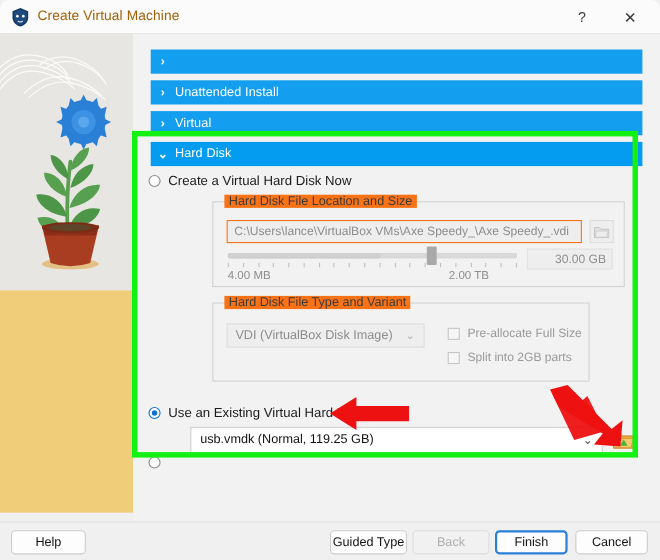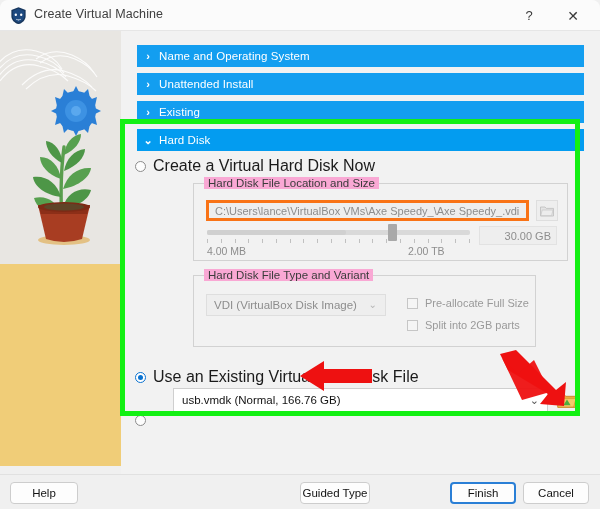--- a/index.html
+++ b/index.html
@@ -26,21 +26,21 @@
     border-top-right-radius: 8px;
     border-bottom: 1px solid #e6e6e6;
     display: flex; align-items: center;
   }
   .vb-logo {
     position: absolute; left: 9px; top: 6px;
     width: 19px; height: 19px;
   }
   .title-text {
     position: absolute; left: 34px; top: 7px;
-    font-size: 12.5px; color: #404040;
+    font-size: 12.5px; color: #a16207;
     letter-spacing: 0.1px;
   }
   .tb-btn {
     position: absolute; top: 0; height: 31px; width: 38px;
     display: flex; align-items: center; justify-content: center;
     font-size: 13px; color: #3a3a3a;
     cursor: default;
   }
   .tb-help { right: 52px; }
   .tb-close { right: 8px; font-size: 14px; }
@@ -98,21 +98,21 @@
 
   #sec-name { top: 14px; }
   #sec-unattended { top: 42px; }
   #sec-hardware { top: 70px; }
   #sec-harddisk { top: 98px; background: #039cf0; }
 
   
   .radio-row {
     position: absolute;
     display: flex; align-items: center;
-    font-size: 16px;
+    font-size: 12px;
   }
   .radio-mark {
     width: 11px; height: 11px; border-radius: 50%;
     border: 1px solid #8c8c8c;
     background: #fdfdfd;
     margin-right: 7px;
     flex: 0 0 auto;
     position: relative;
   }
   .radio-mark.checked {
@@ -133,34 +133,34 @@
   #radio-none { left: 14px; top: 384px; }
 
   
   .groupbox {
     position: absolute;
     border: 1px solid #d2d2d2;
     background: #f2f2f2;
   }
   .group-title {
     position: absolute; top: -7px; left: 10px;
-    background: #f9a8d4;
+    background: #f97316;
     padding: 0 4px;
     font-size: 11.5px;
     color: #3b3b3b;
   }
   #gb-location { left: 72px; top: 152px; width: 375px; height: 78px; }
   #gb-type     { left: 72px; top: 244px; width: 343px; height: 72px; }
 
   
   .path-field {
     position: absolute; left: 12px; top: 16px;
     width: 323px; height: 21px;
     background: #eeeeee;
-    border: 3px solid #f97316;
+    border: 1px solid #f97316;
     display: flex; align-items: center;
     padding-left: 6px;
     font-size: 11px; color: #8d8d8d;
     white-space: nowrap; overflow: hidden;
   }
   .folder-btn-dim {
     position: absolute; left: 342px; top: 16px;
     width: 22px; height: 21px;
     background: #eeeeee;
     border: 1px solid #dedede;
@@ -362,31 +362,30 @@
       <ellipse cx="52" cy="134" rx="26" ry="5" fill="#7d2a15"></ellipse>
       <ellipse cx="52" cy="134" rx="20" ry="3.4" fill="#5f4427"></ellipse>
     </svg>
     <div class="sb-white-strip"></div>
   </div>
 
   <div class="content">
 
     <div class="sec-header" id="sec-name">
       <span class="sec-chevron">›</span>
-      <span class="sec-label">Name and Operating System</span>
     </div>
 
     <div class="sec-header" id="sec-unattended">
       <span class="sec-chevron">›</span>
       <span class="sec-label">Unattended Install</span>
     </div>
 
     <div class="sec-header" id="sec-hardware">
       <span class="sec-chevron">›</span>
-      <span class="sec-label">Existing</span>
+      <span class="sec-label">Virtual</span>
     </div>
 
     <div class="sec-header" id="sec-harddisk">
       <span class="sec-chevron">⌄</span>
       <span class="sec-label">Hard Disk</span>
     </div>
 
     <div class="radio-row" id="radio-create">
       <span class="radio-mark"></span>
       <span class="radio-label">Create a Virtual Hard Disk Now</span>
@@ -447,21 +446,21 @@
         <span>Split into 2GB parts</span>
       </div>
     </div>
 
     <div class="radio-row" id="radio-existing">
       <span class="radio-mark checked"></span>
       <span class="radio-label">Use an Existing Virtual Hard Disk File</span>
     </div>
 
     <div class="combo-live">
-      <span>usb.vmdk (Normal, 166.76 GB)</span>
+      <span>usb.vmdk (Normal, 119.25 GB)</span>
       <span class="chev">⌄</span>
     </div>
 
     <div class="folder-btn-live">
       <svg width="20" height="17" viewBox="0 0 20 17">
         <path d="M0.8 2.4 H7 L8.7 4.3 H19.2 V15.4 H0.8 Z" fill="#eeab3c" stroke="#c9832a" stroke-width="0.9"></path>
         <path d="M2.6 6.6 H19 L16.6 15 H0.8 Z" fill="#f7c96a" stroke="#d09a35" stroke-width="0.8"></path>
         <path d="M10 7.6 L13.6 13.2 H6.4 Z" fill="#4cae3e"></path>
       </svg>
     </div>
@@ -480,17 +479,18 @@
   <svg class="red-arrow" id="arrow-diag" viewBox="0 0 74 60">
     <g fill="#ee1111">
       <path d="M2 6 L18 2 L58 42 L68 34 L66 58 L42 56 L50 46 L10 22 Z"></path>
       <path d="M4 10 L20 26 L36 12 L52 44 L24 52 Z" opacity="0.95"></path>
     </g>
   </svg>
 
   <div class="footer">
     <div class="btn" id="btn-help">Help</div>
     <div class="btn" id="btn-guided">Guided Type</div>
+    <div class="btn" id="btn-back">Back</div>
     <div class="btn" id="btn-cancel">Cancel</div>
     <div class="btn" id="btn-finish">Finish</div>
   </div>
 
 </div>
 
 </body></html>

